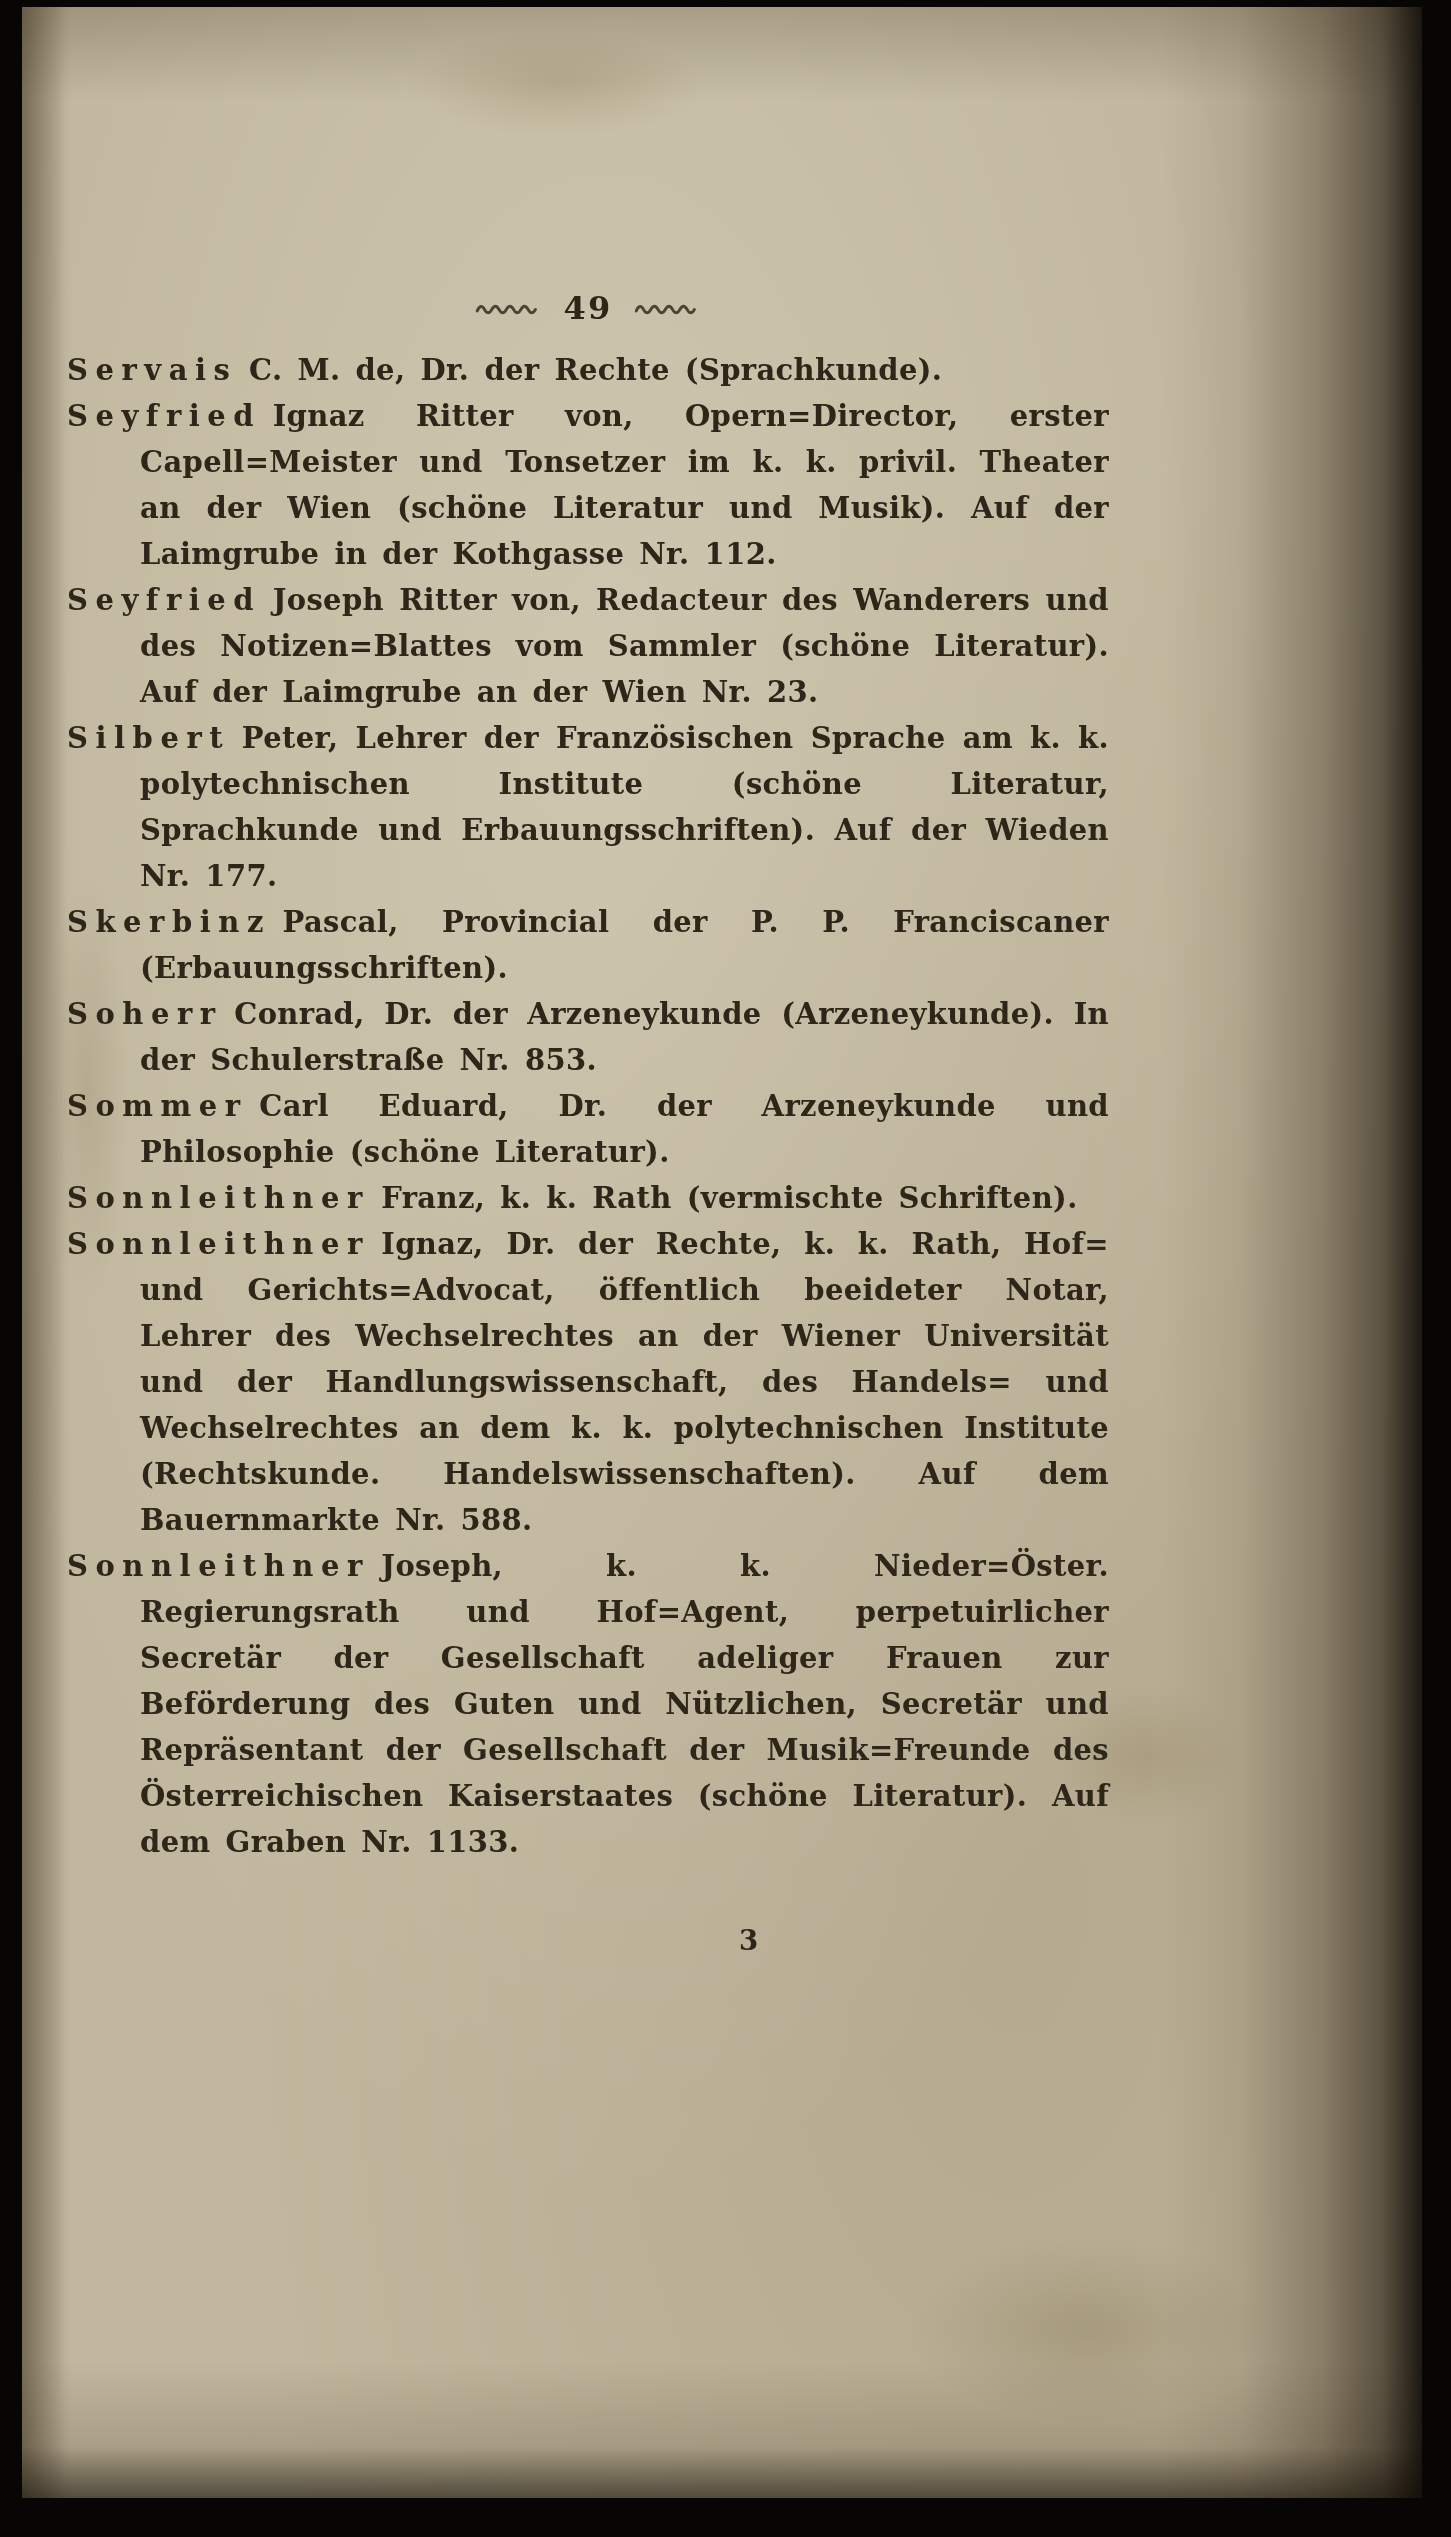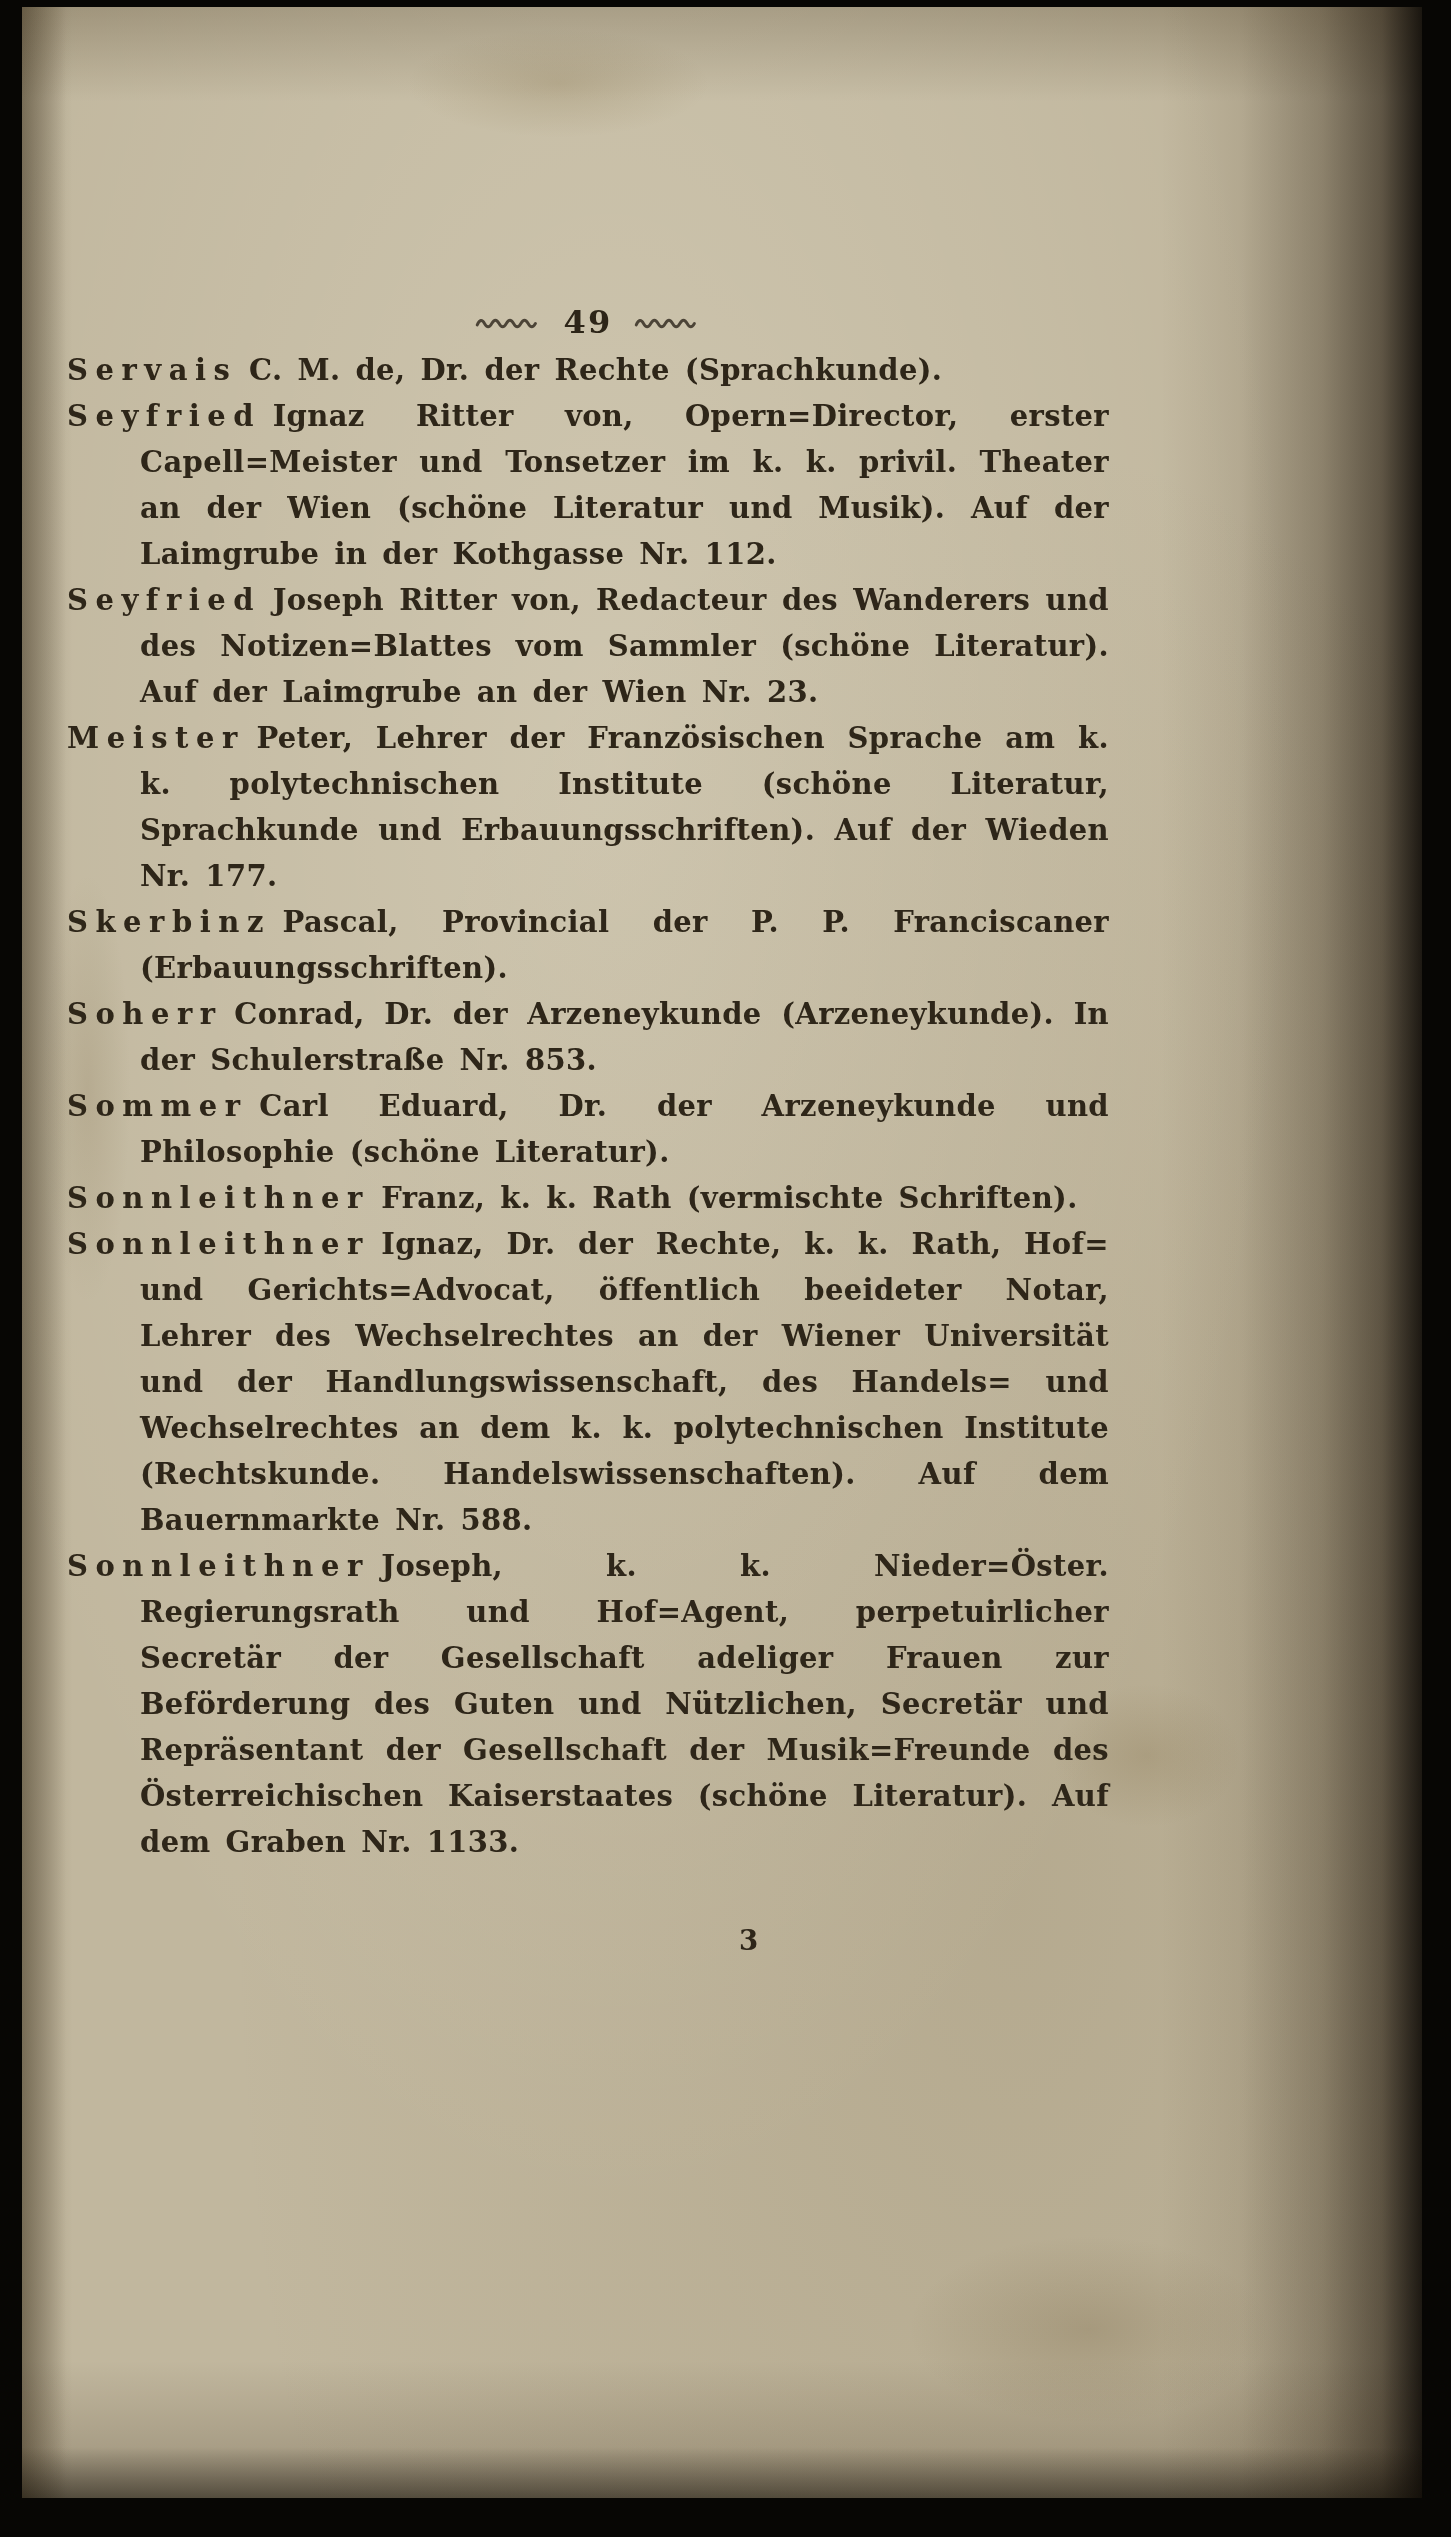--- a/index.html
+++ b/index.html
@@ -44,21 +44,21 @@
     background:radial-gradient(ellipse, rgba(125,104,62,0.22), rgba(125,104,62,0) 70%);}
   .stain-2{left:1052px;top:1683px;width:189px;height:145px;
     background:radial-gradient(ellipse, rgba(118,96,55,0.20), rgba(118,96,55,0) 70%);}
   .stain-3{left:907px;top:2235px;width:363px;height:189px;
     background:radial-gradient(ellipse, rgba(100,80,45,0.22), rgba(100,80,45,0) 70%);}
   .stain-4{left:44px;top:871px;width:87px;height:435px;
     background:radial-gradient(ellipse, rgba(110,92,55,0.16), rgba(110,92,55,0) 70%);}
 
   
   .page-header{
-    position:absolute;left:67px;top:303px;width:1042px;
+    position:absolute;left:67px;top:289px;width:1042px;
     display:flex;align-items:center;justify-content:center;gap:22px;
   }
   .pagenum{
     font-size:32px;font-weight:bold;color:#2d2518;letter-spacing:2.2px;
   }
   .squiggle{opacity:0.85;}
 
   
   .entries{
     position:absolute;left:67px;top:347px;width:1042px;
@@ -111,21 +111,21 @@
 
   <p class="entry">
     <span class="entry-name">Seyfried</span><span class="entry-text">Ignaz Ritter von, Opern=Director, erster Capell=Meister und Tonsetzer im k. k. privil. Theater an der Wien (schöne Literatur und Musik). Auf der Laimgrube in der Kothgasse Nr. 112.</span>
   </p>
 
   <p class="entry">
     <span class="entry-name">Seyfried</span><span class="entry-text">Joseph Ritter von, Redacteur des Wanderers und des Notizen=Blattes vom Sammler (schöne Literatur). Auf der Laimgrube an der Wien Nr. 23.</span>
   </p>
 
   <p class="entry">
-    <span class="entry-name">Meister</span><span class="entry-text">Peter, Lehrer der Französischen Sprache am k. k. polytechnischen Institute (schöne Literatur, Sprachkunde und Erbauungsschriften). Auf der Wieden Nr. 177.</span>
+    <span class="entry-name">Silbert</span><span class="entry-text">Peter, Lehrer der Französischen Sprache am k. k. polytechnischen Institute (schöne Literatur, Sprachkunde und Erbauungsschriften). Auf der Wieden Nr. 177.</span>
   </p>
 
   <p class="entry">
     <span class="entry-name">Skerbinz</span><span class="entry-text">Pascal, Provincial der P. P. Franciscaner (Erbauungsschriften).</span>
   </p>
 
 
   <p class="entry">
     <span class="entry-name">Soherr</span><span class="entry-text">Conrad, Dr. der Arzeneykunde (Arzeneykunde). In der Schulerstraße Nr. 853.</span>
   </p>

